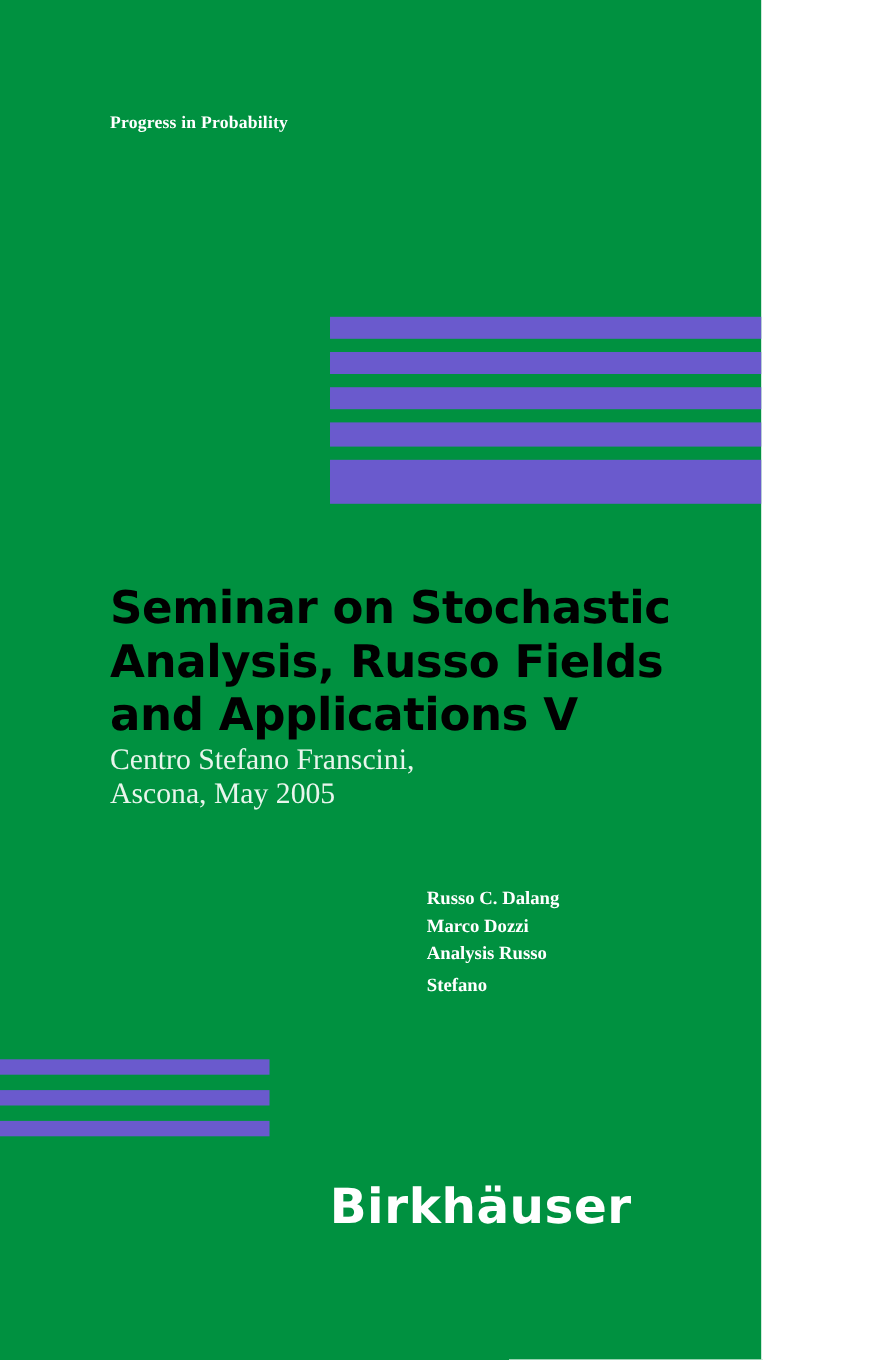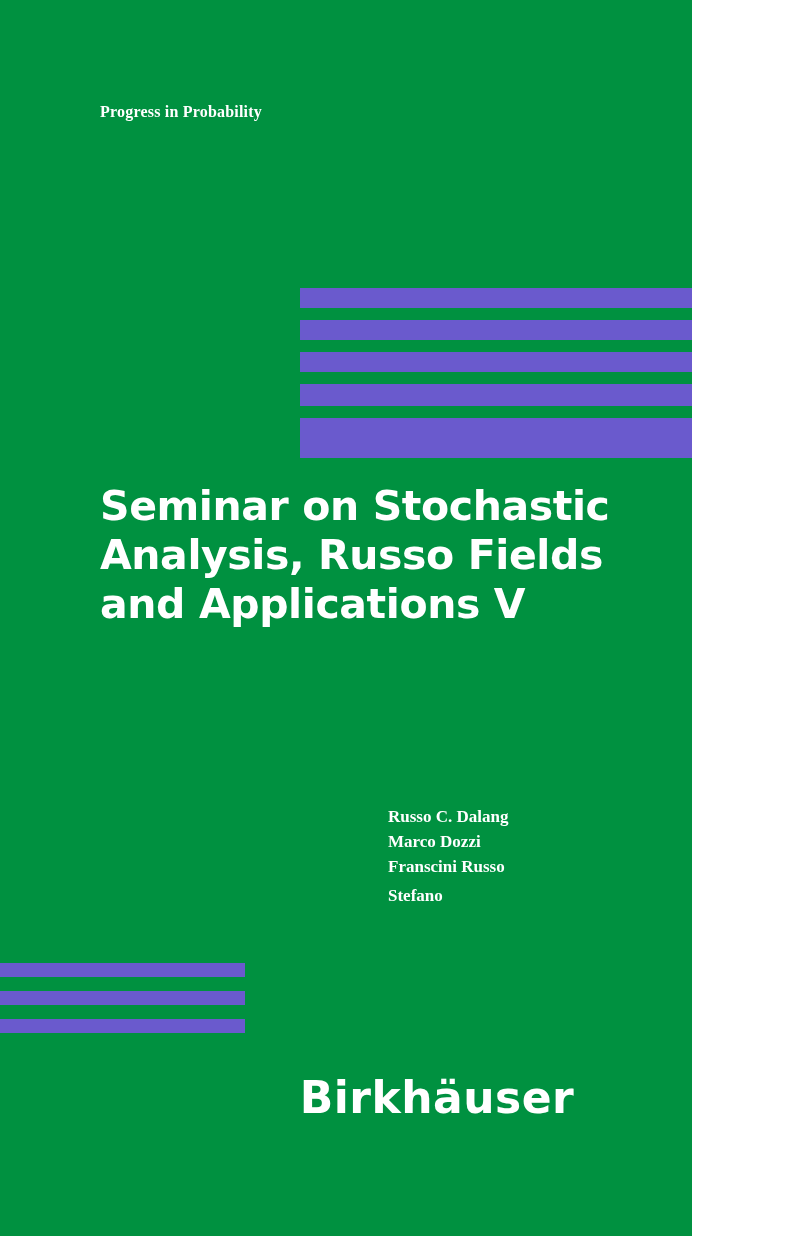--- a/index.html
+++ b/index.html
@@ -43,23 +43,23 @@
   .bars-top .bar.b1 { width: 500px; }
   .bars-top .bar.b2 { width: 500px; }
   .bars-top .bar.b3 { width: 500px; }
   .bars-top .bar.b4 { width: 500px; height: 22px; }
   .bars-top .bar.b5 { width: 500px; height: 40px; margin-bottom: 0; }
 
   
   .title {
     position: absolute;
     left: 100px;
-    top: 482px;
+    top: 528px;
     width: 620px;
-    color: #ffffff;
+    color: #000000;
     font-family: "DejaVu Sans", sans-serif;
     font-weight: bold;
     font-size: 41px;
     line-height: 49px;
     letter-spacing: -0.4px;
   }
   .subtitle {
     position: absolute;
     left: 100px;
     top: 675px;
@@ -130,25 +130,29 @@
     <div class="bar b4"></div>
     <div class="bar b5"></div>
   </div>
 
   <div class="title">
     <div>Seminar on Stochastic</div>
     <div>Analysis, Russo Fields</div>
     <div>and Applications V</div>
   </div>
 
+  <div class="subtitle">
+    <div>Centro Stefano Franscini,</div>
+    <div>Ascona, May 2005</div>
+  </div>
 
   <div class="editors">
     <div>Russo C. Dalang</div>
     <div>Marco Dozzi</div>
-    <div>Franscini Russo</div>
+    <div>Analysis Russo</div>
     <div class="role">Stefano</div>
   </div>
 
   <div class="bars-bottom">
     <div class="bar"></div>
     <div class="bar"></div>
     <div class="bar"></div>
   </div>
 
   <div class="publisher">Birkhäuser</div>

